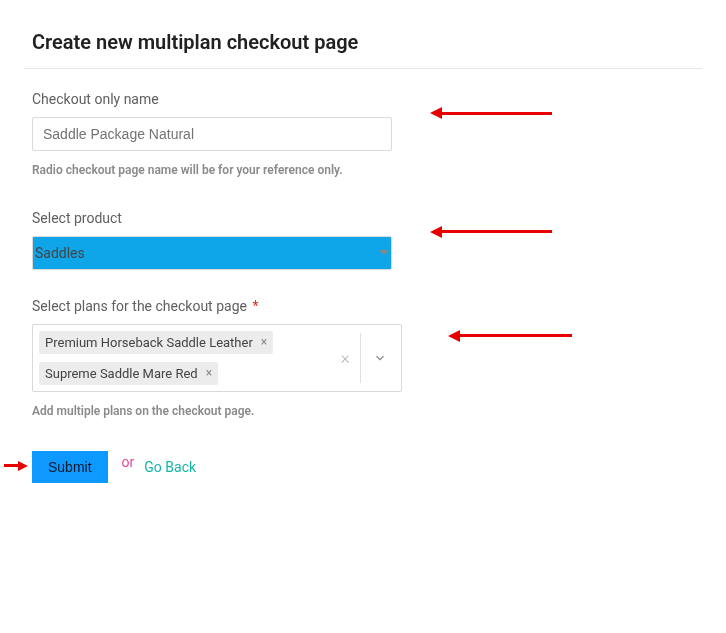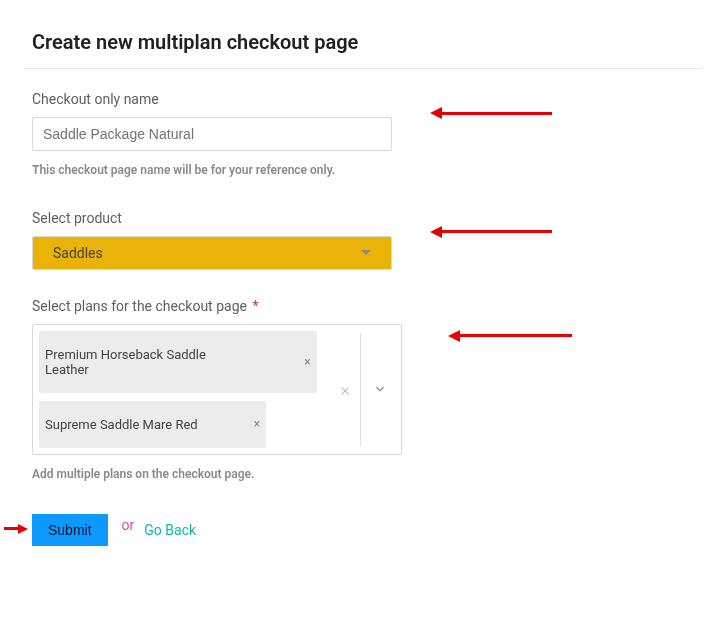--- a/index.html
+++ b/index.html
@@ -48,24 +48,24 @@
     color: #737373;
     outline: none;
   }
   .select-wrap {
     width: 360px;
     height: 34px;
     border: 1px solid #d9d9d9;
     border-radius: 2px;
     display: flex;
     align-items: center;
-    padding: 0 20px;
+    padding: 0 2px;
     justify-content: space-between;
     cursor: pointer;
-    background: #eab308;
+    background: #0ea5e9;
   }
   .select-value { font-size: 14px; color: #444; }
   .caret-down {
     width: 0; height: 0;
     border-left: 5px solid transparent;
     border-right: 5px solid transparent;
     border-top: 5px solid #888;
   }
   .multi-wrap {
     width: 370px;
@@ -78,27 +78,26 @@
   .multi-tags {
     flex: 1;
     padding: 6px 6px 2px 6px;
     display: flex;
     flex-wrap: wrap;
     gap: 4px;
   }
   .tag {
     background: #ececec;
     border-radius: 2px;
-    padding: 16px 6px;
+    padding: 4px 6px;
     font-size: 13px;
     color: #444;
     display: inline-flex;
     align-items: center;
     margin-bottom: 4px;
-    gap: 48px;
   }
   .tag .tag-x {
     margin-left: 8px;
     color: #888;
     font-size: 12px;
     cursor: pointer;
   }
   .multi-controls {
     display: flex;
     align-items: center;
@@ -194,21 +193,21 @@
 </style>
 </head>
 <body>
 
 <h1 class="page-title">Create new multiplan checkout page</h1>
 <hr class="divider">
 
 <div class="field">
   <div class="field-label">Checkout only name</div>
   <input class="text-input" type="text" value="Saddle Package Natural" style="">
-  <div class="helper">This checkout page name will be for your reference only.</div>
+  <div class="helper">Radio checkout page name will be for your reference only.</div>
   <div class="arrow-annot arrow-a">
     <div class="arrow-head-left"></div>
       <div class="arrow-line" style="width:110px;"></div>
   </div>
 </div>
 
 <div class="field">
   <div class="field-label">Select product</div>
   <div class="select-wrap">
     <span class="select-value">Saddles</span>

